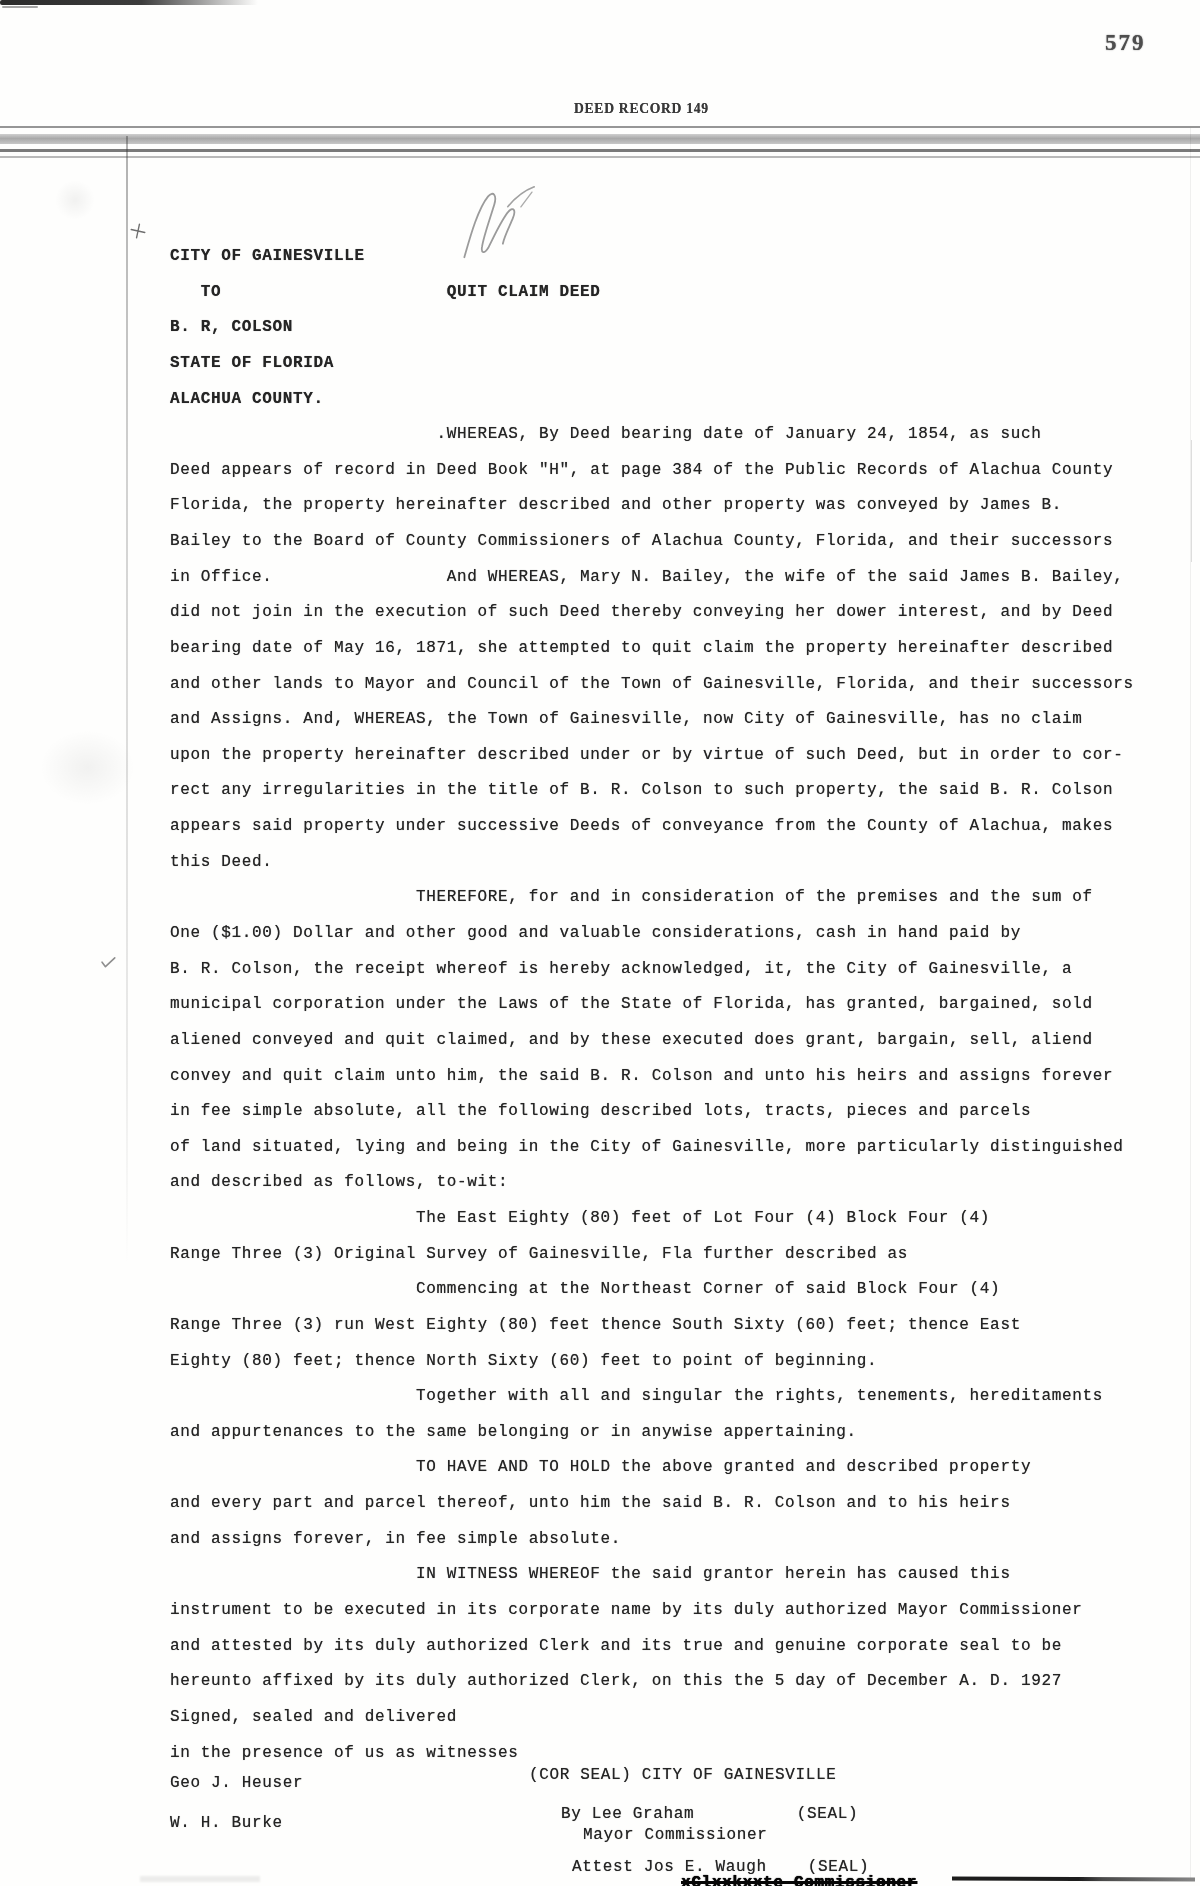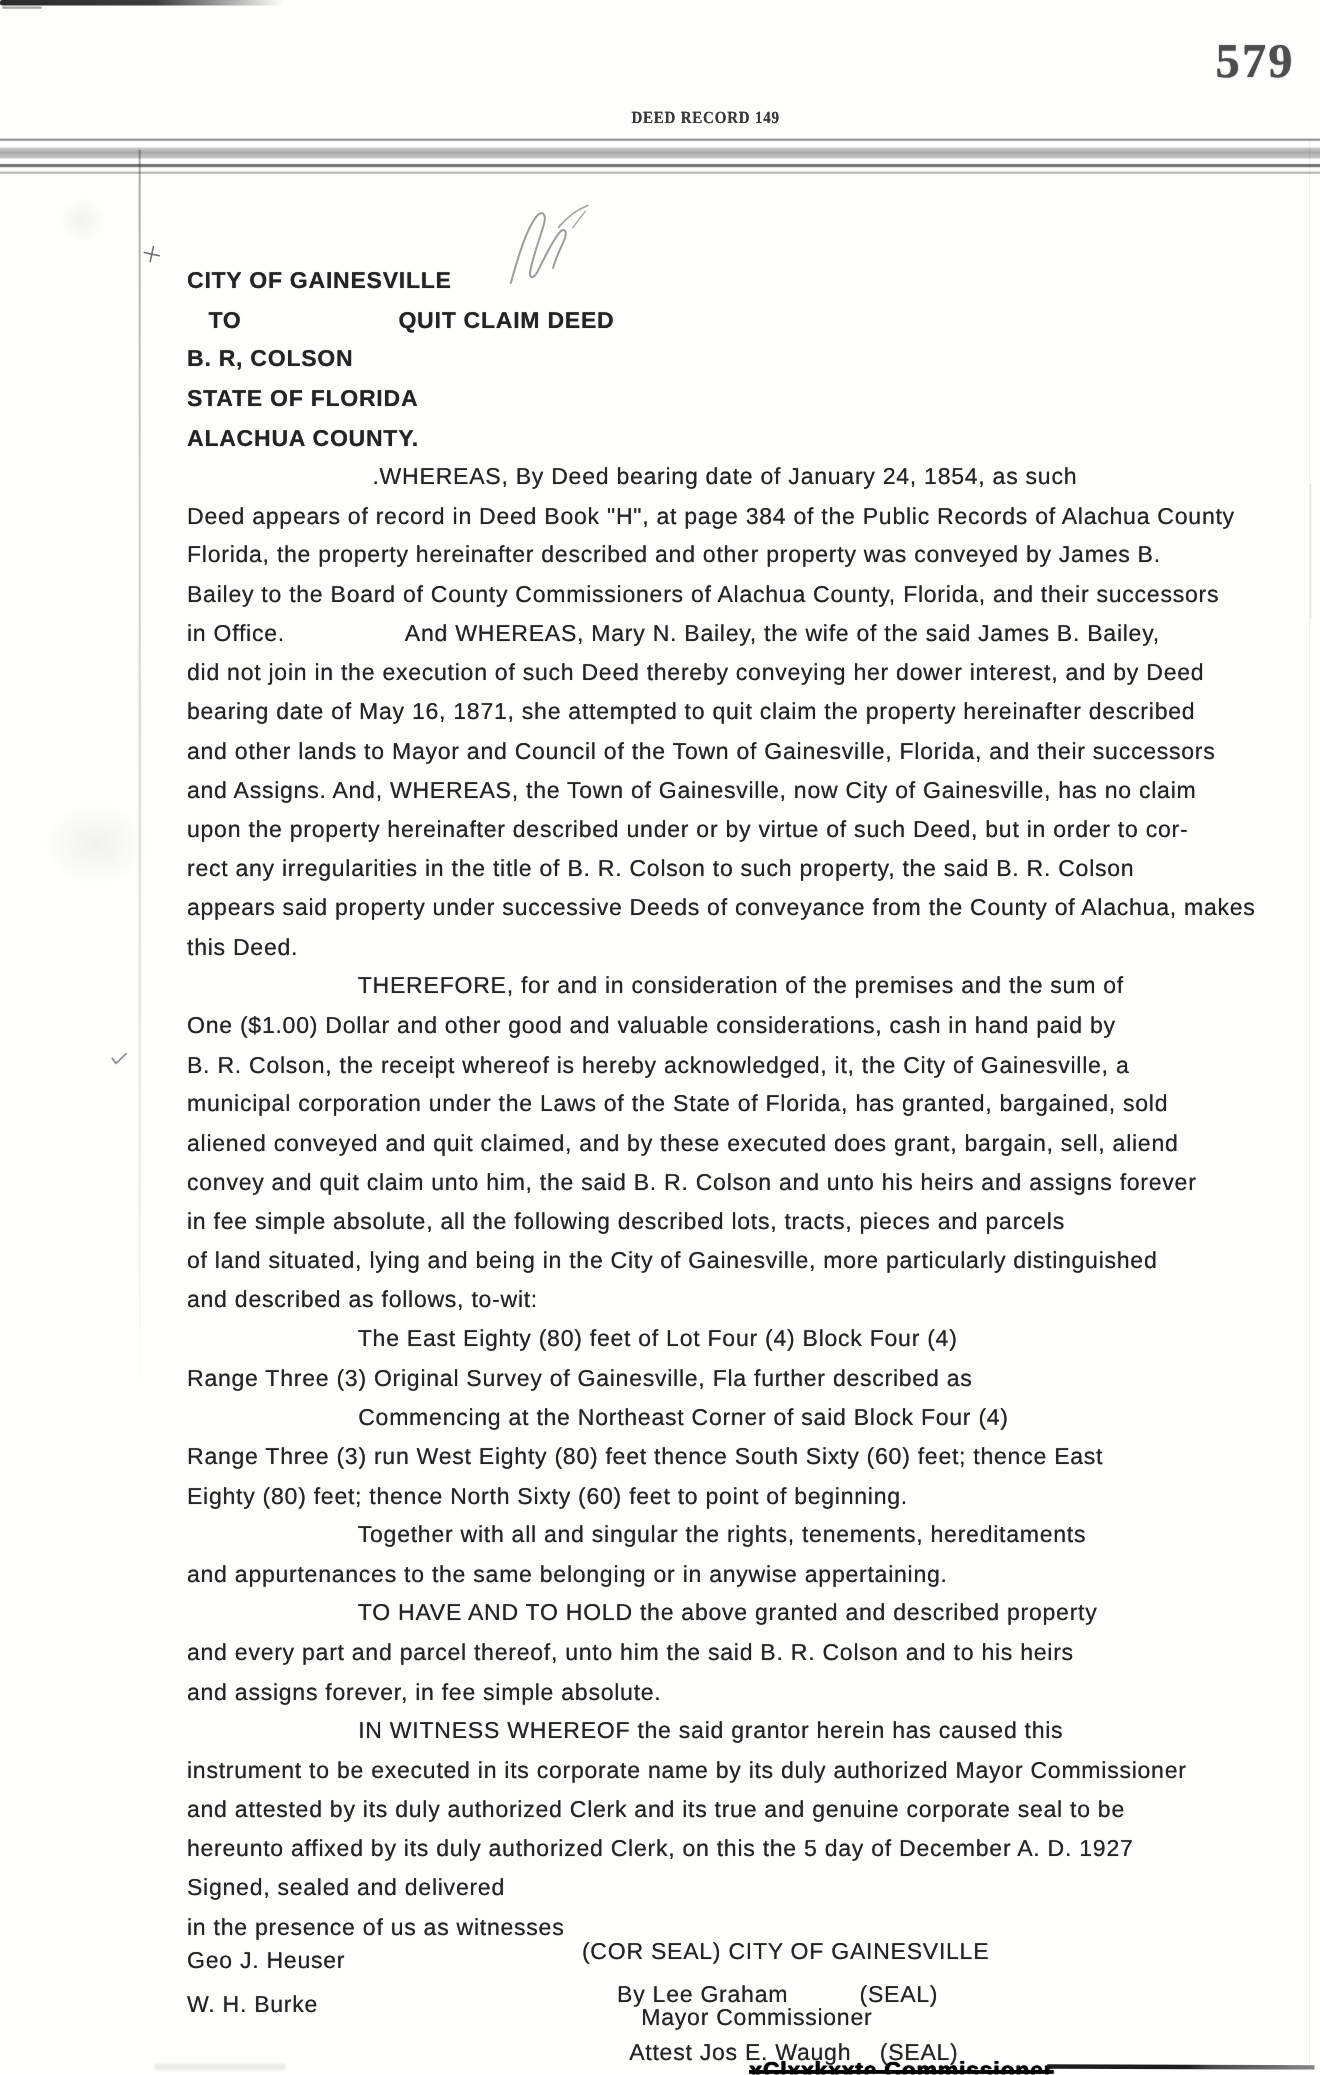--- a/index.html
+++ b/index.html
@@ -3,34 +3,34 @@
 <meta charset="utf-8">
 <style>
   html,body{margin:0;padding:0;background:#ffffff;}
   .page{
     position:relative;width:1200px;height:1886px;background:#fefefd;overflow:hidden;
     font-family:"DejaVu Sans Mono","Liberation Mono",monospace;
   }
   
   .line{
     position:absolute;white-space:pre;
-    font-family:Liberation Sans, sans-serif;
-    font-size:21px;line-height:20px;letter-spacing:0.65px;
+    font-family:Liberation Mono, monospace;
+    font-size:16px;line-height:20px;letter-spacing:0.65px;
     color:#242424;text-shadow:0 0 0.7px rgba(15,15,15,0.65);
   }
   .line.b{font-weight:bold;}
   .line.strike{
     font-weight:bold;color:#060606;
     text-decoration:line-through;text-decoration-thickness:2.5px;
     text-shadow:0 0 1.2px #000, 0.6px 0 0 #000;
   }
   .pageno{
     position:absolute;top:30px;left:1105px;
     font-family:"Liberation Serif","DejaVu Serif",serif;
-    font-size:44px;font-weight:600;letter-spacing:2px;color:#4e4e4e;
+    font-size:23px;font-weight:600;letter-spacing:2px;color:#4e4e4e;
     text-shadow:0 0 1.2px rgba(70,70,70,0.9);
   }
   .runhead{
     position:absolute;top:99px;left:574px;
     font-family:"Liberation Serif","DejaVu Serif",serif;
     font-size:15.5px;font-weight:700;letter-spacing:0.8px;color:#3a3a3a;
     transform:scaleX(0.88);transform-origin:left top;
     text-shadow:0 0 0.6px rgba(50,50,50,0.8);
   }
   .hr{position:absolute;left:0;width:1200px;}

